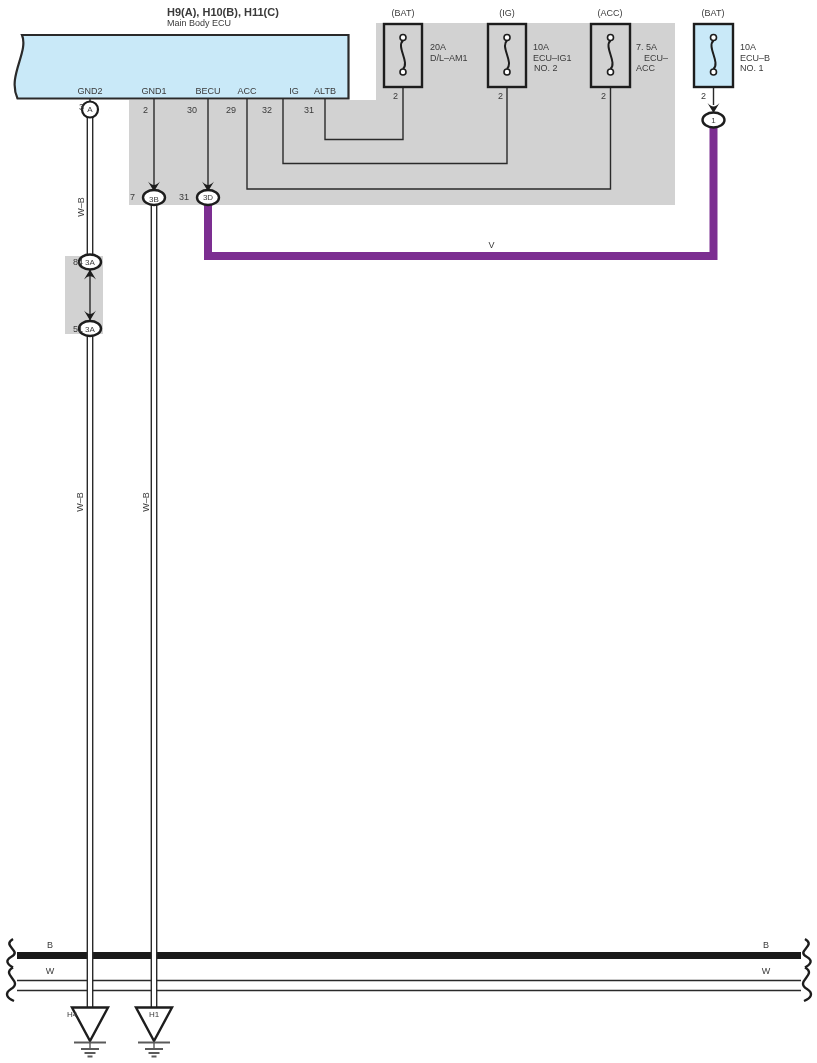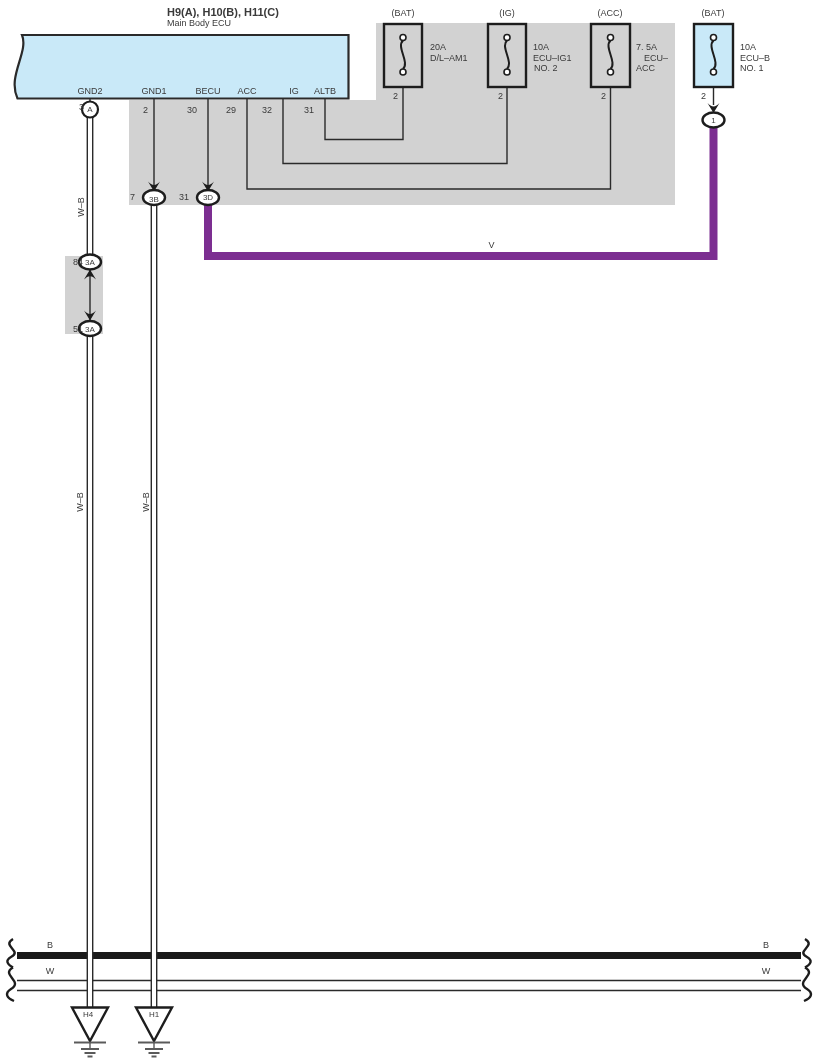--- a/index.html
+++ b/index.html
@@ -191,16 +191,16 @@
   <div class="lbl c rot" style="left:65.5px;top:202px;width:30px">W–B</div>
   <div class="lbl c rot" style="left:65px;top:497px;width:30px">W–B</div>
   <div class="lbl c rot" style="left:130.5px;top:497px;width:30px">W–B</div>
   <div class="lbl c" style="left:476.5px;top:240px;width:30px">V</div>
 
   <div class="lbl c" style="left:35px;top:940px;width:30px">B</div>
   <div class="lbl c" style="left:35px;top:966px;width:30px">W</div>
   <div class="lbl c" style="left:751px;top:940px;width:30px">B</div>
   <div class="lbl c" style="left:751px;top:966px;width:30px">W</div>
 
-  <div class="lbl sm c" style="left:75px;top:1010px;width:26px">H4</div>
+  <div class="lbl sm c" style="left:59px;top:1010px;width:26px">H4</div>
   <div class="lbl sm c" style="left:139px;top:1010px;width:30px">H1</div>
 
 </div>
 
 </body></html>

